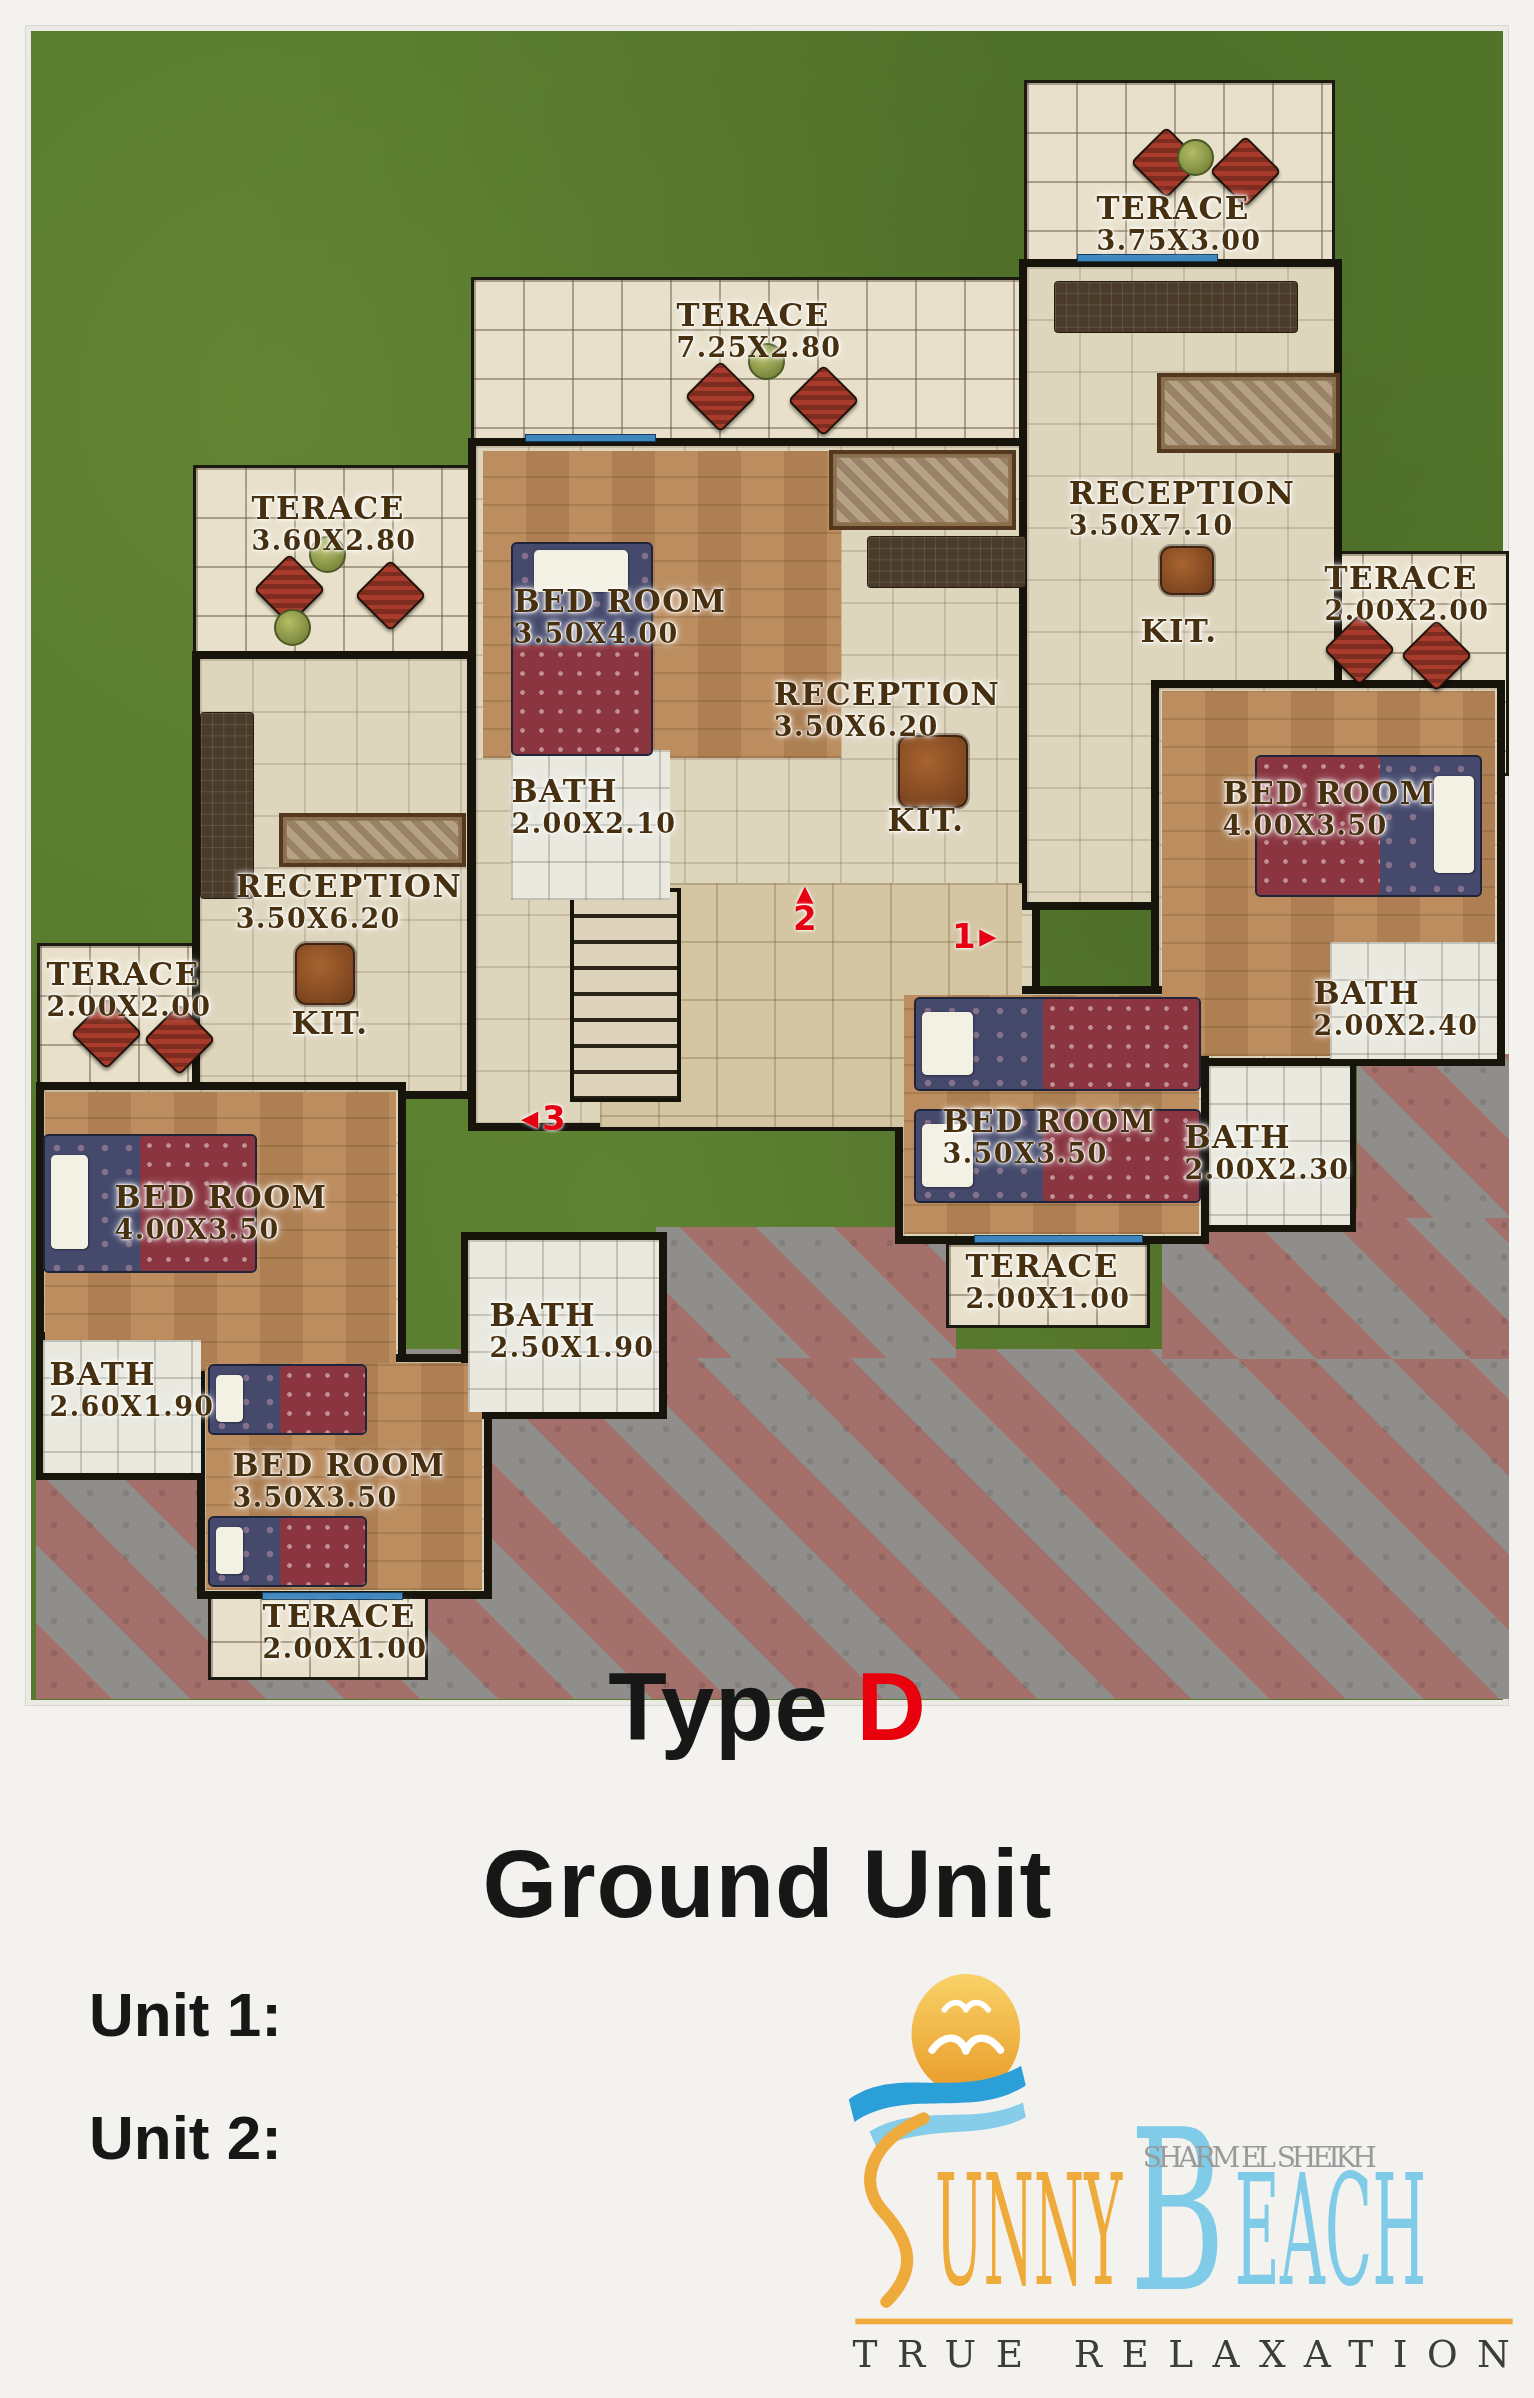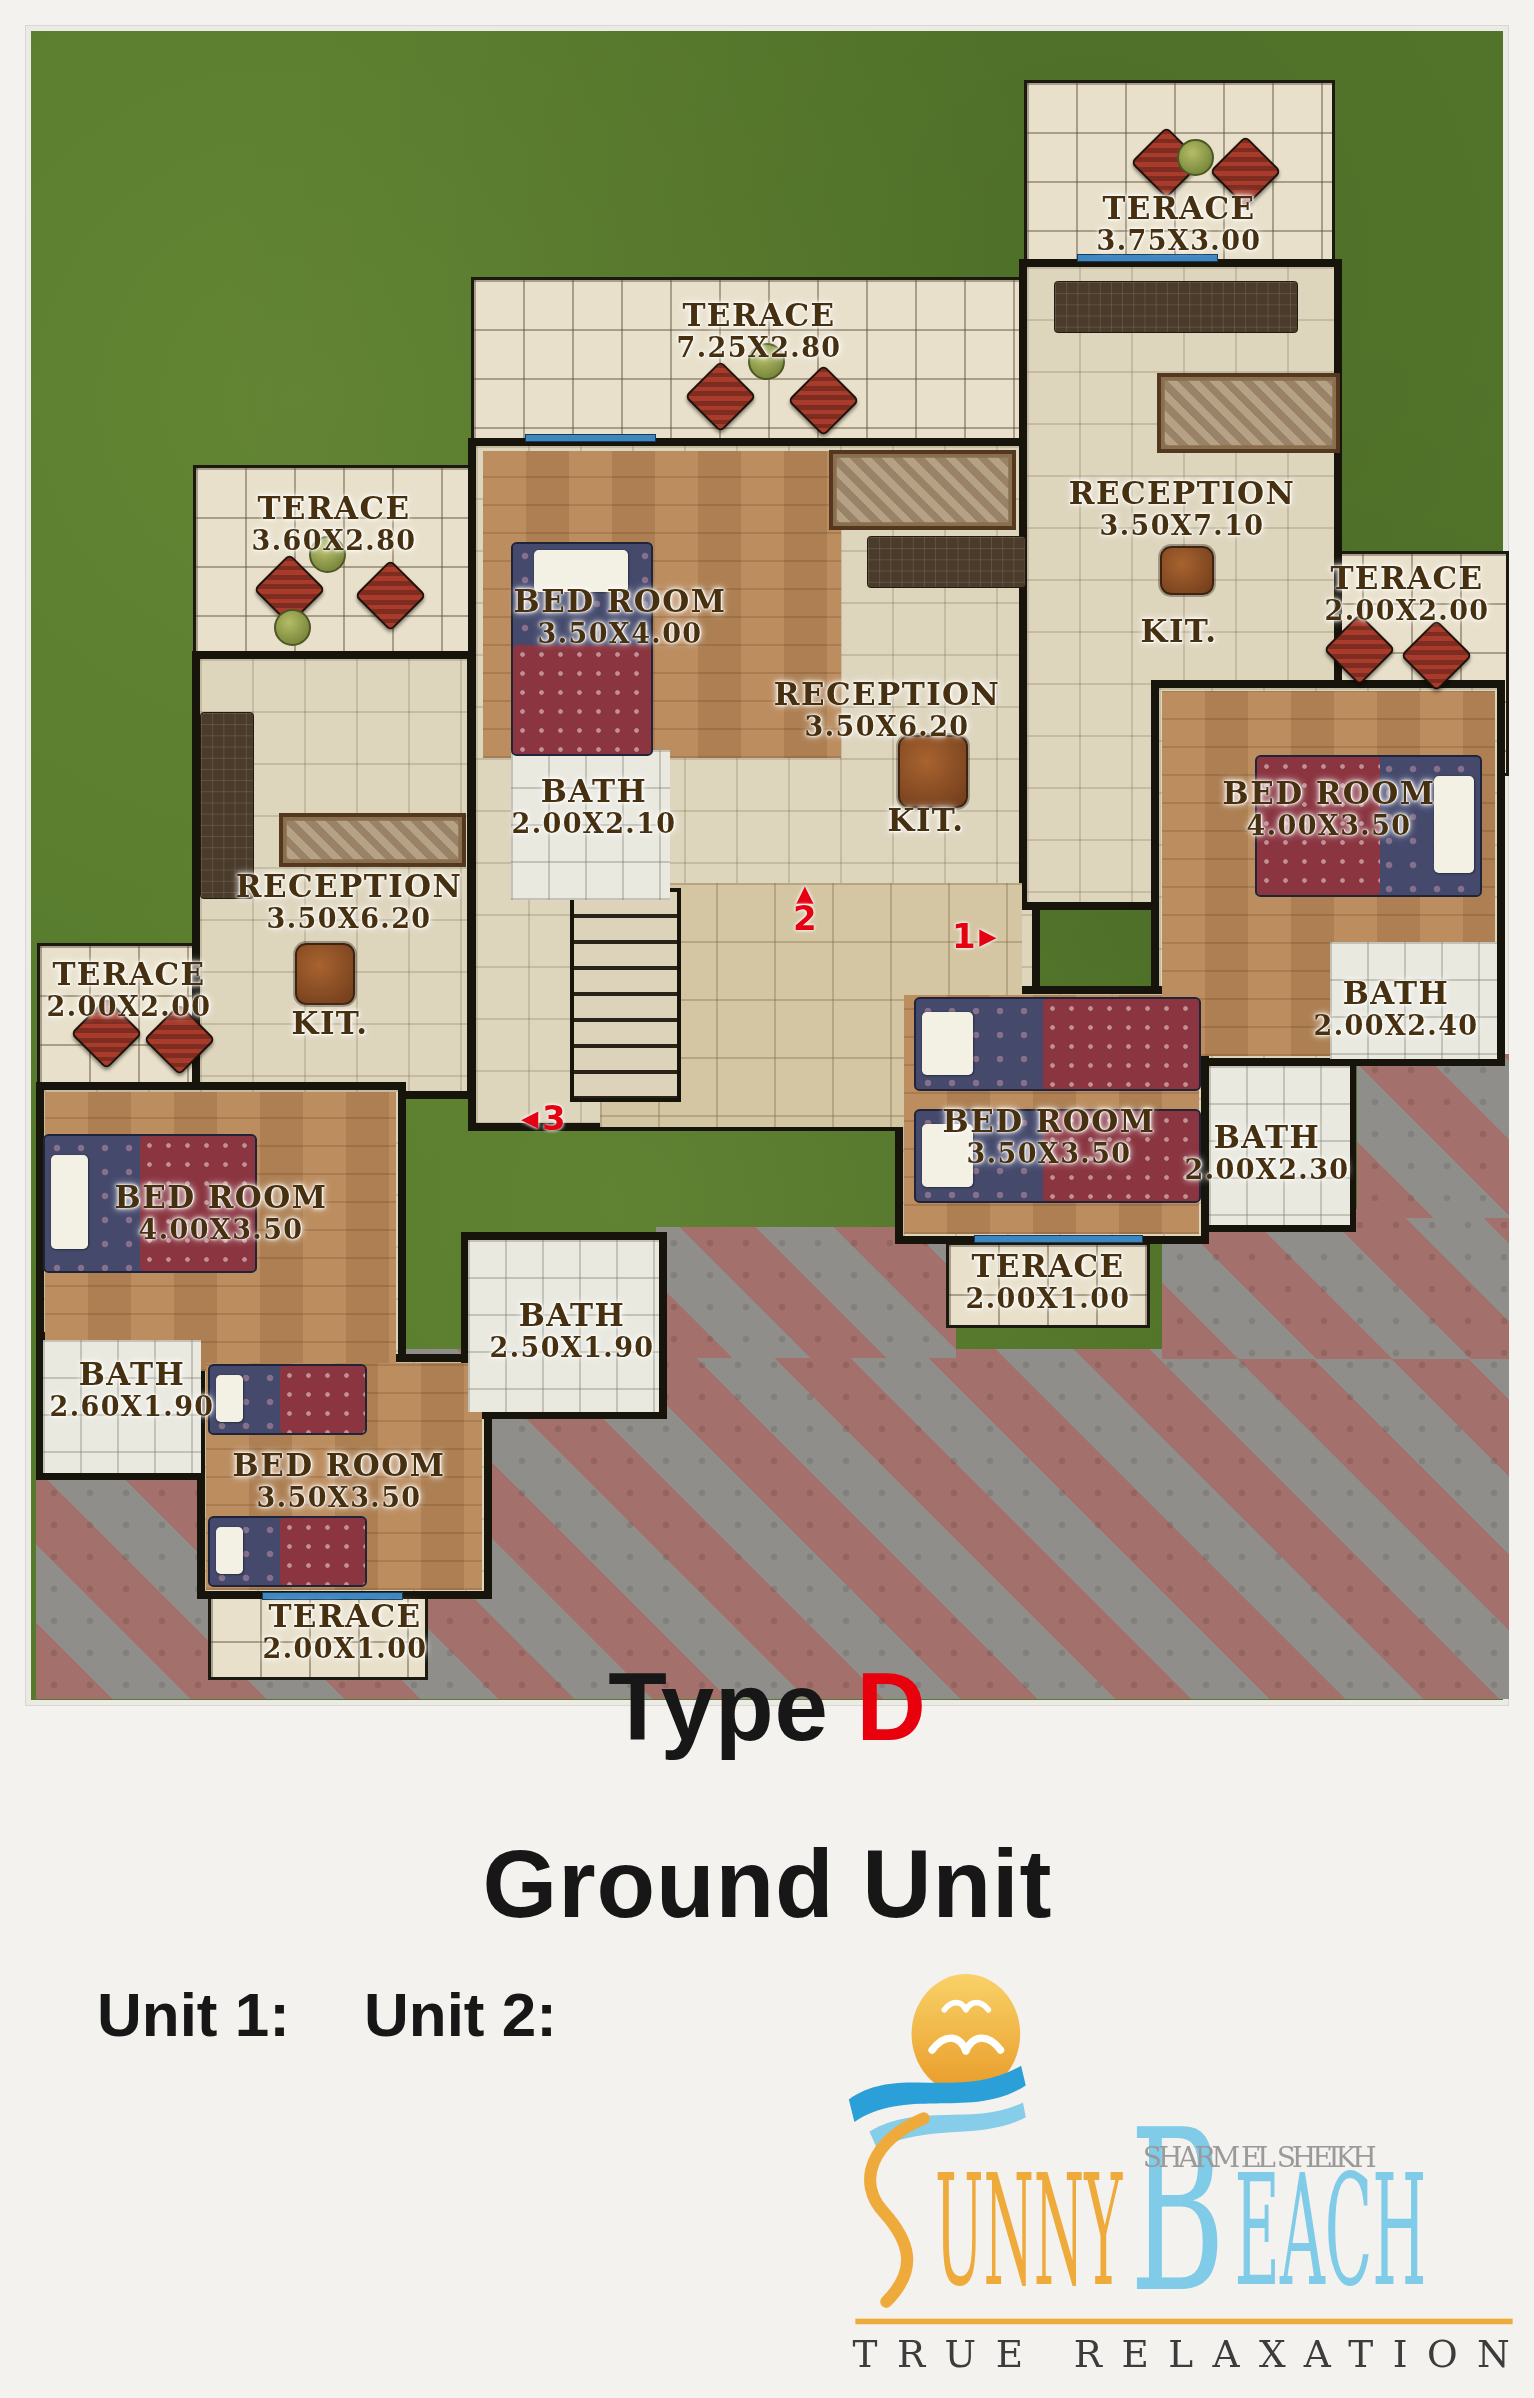--- a/index.html
+++ b/index.html
@@ -71,35 +71,35 @@
   .head-left::after   { right:0; top:0; width:55%; height:100%; }
   .head-right::before { right:5.6px; top:14%; width:18%; height:70%; }
   .head-right::after  { left:0; top:0; width:55%; height:100%; }
   .tchair { position:absolute; width:51px; height:51px; background:#a83b2b;
     background-image:repeating-linear-gradient(135deg, rgba(0,0,0,.25) 0 4.7px, transparent 4.7px 9.4px);
     border:2.8px solid #1f1209; border-radius:5.6px; transform:rotate(45deg); box-shadow:1.9px 1.9px 3.7px rgba(0,0,0,.45); }
   .plant { position:absolute; width:37px; height:37px; border-radius:50%;
     background:radial-gradient(circle at 40% 35%, #b4bd66, #67762f); border:2.8px solid #4c5823; }
   .window { position:absolute; height:8.4px; background:#3f87bf; border:0.9px solid #173b5c; }
 
-  .room-label { position:absolute; transform:translate(-50%,-50%); text-align:center; white-space:nowrap;
+  .room-label { position:absolute; transform:translate(-50%,-50%); white-space:nowrap;
     font-family:"DejaVu Serif", serif; font-weight:700; color:#47300f; letter-spacing:1.4px; line-height:1.12;
     text-shadow:0 0 2.8px #fff, 0 0 4.7px #fff, 0 0 8.4px #fff, 0.9px 0.9px 0.9px #fff; z-index:30; }
   .room-label .nm { display:block; font-size:31px; }
   .room-label .dims { display:block; font-size:27px; }
   .marker { position:absolute; color:#e50012; font-weight:700; font-size:34px; font-family:"DejaVu Sans", sans-serif;
     text-shadow:0 0 2.8px #fff,0 0 4.7px #fff; z-index:31; display:flex; align-items:center; gap:3.7px; }
   .marker .arr { font-size:22.5px; }
   .marker.col { flex-direction:column; gap:0; line-height:.9; }
 
   
   .title-block { position:absolute; left:0; width:100%; text-align:center; font-weight:700; color:#171717;
     font-size:96px; letter-spacing:0.9px; }
   .title-red { color:#e8000d; }
-  .units { position:absolute; left:97px; top:1979px; display:flex; gap:16px;
+  .units { position:absolute; left:89px; top:1979px; display:flex; flex-direction:column; gap:52px;
     font-weight:700; font-size:62px; color:#171717; }
   .unit-row { display:flex; }
   .unit-label { width:251px; }
   .unit-value { color:#e8000d; }
   .logo { position:absolute; left:841px; top:1961px; }
 </style>
 </head>
 <body>
 
 <div class="plan-wrap">

